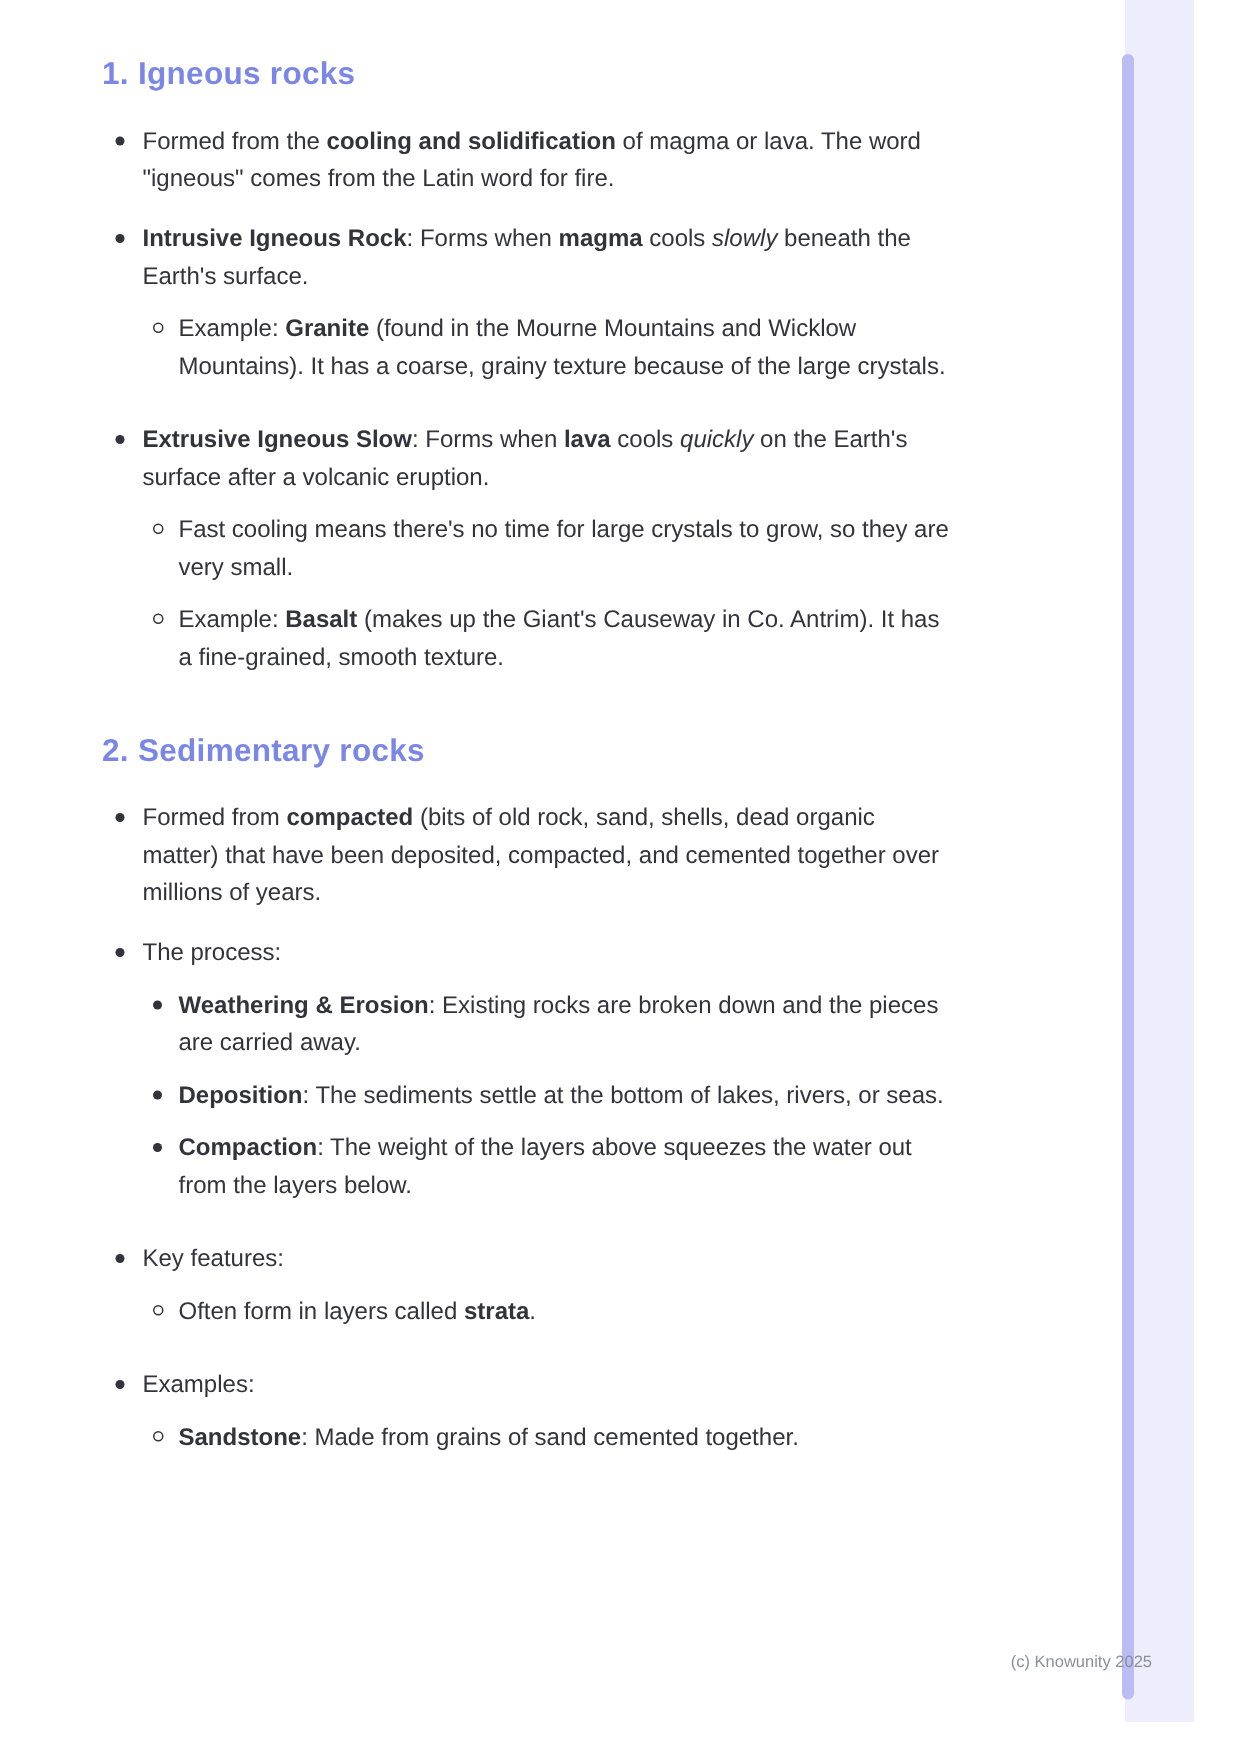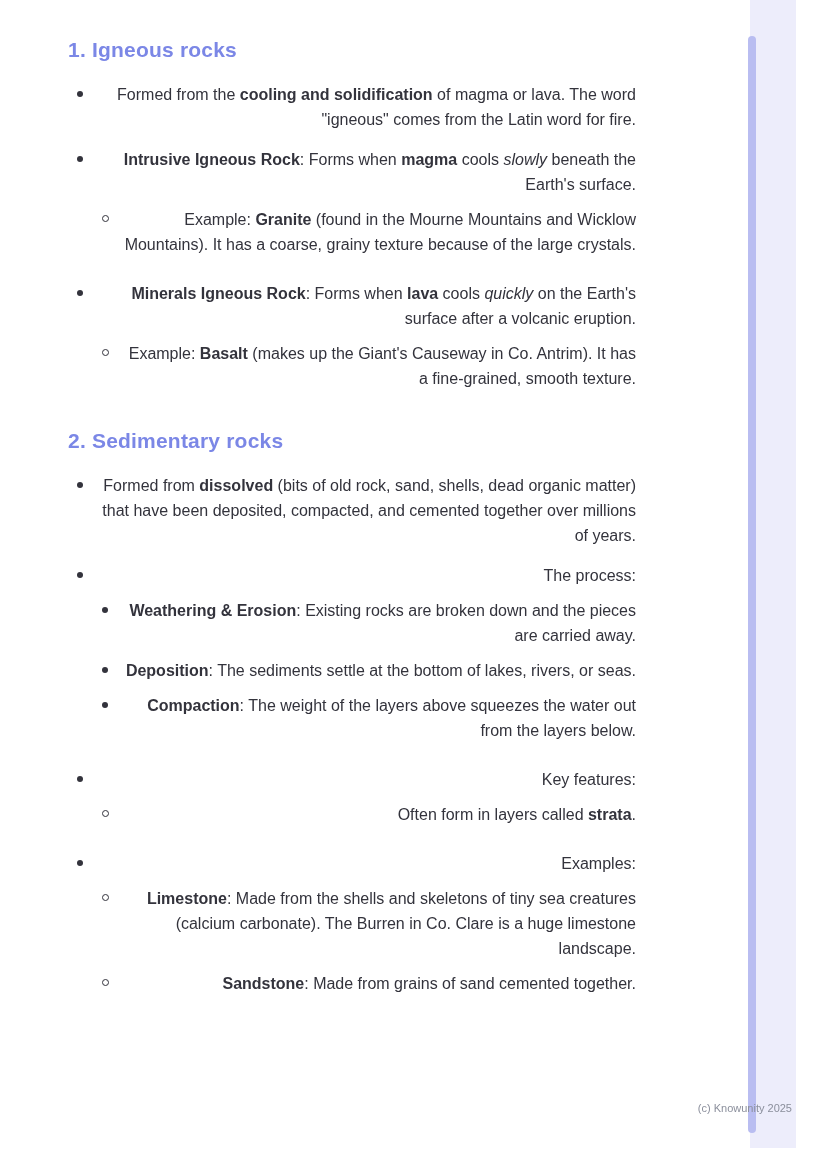--- a/index.html
+++ b/index.html
@@ -16,21 +16,21 @@
     background:#ededfb;
   }
   .scroll-thumb {
     position:absolute;
     left:748px; top:36px; height:1097px; width:8px;
     background:#b9bdf1;
     border-radius:4px;
   }
   .footer {
     position:absolute;
-    top:1102px; right:36px;
+    top:1102px; right:60px;
     font-size:11px;
     color:#8b8f9c;
     z-index:3;
   }
   .content {
     position:absolute;
     left:68px; top:30px; width:568px;
     z-index:2;
   }
   h2.section-title {
@@ -40,21 +40,21 @@
     margin:38px 0 20px 0;
     letter-spacing:0.2px;
   }
   h2.section-title:first-child { margin-top:8px; }
   .item {
     position:relative;
     font-size:16px;
     line-height:25px;
     color:#33333c;
   }
-  .item .text { display:block;text-align:right; }
+  .item .text { display:block; }
   .l1 { padding-left:27px; margin-top:15px; }
   .l2 { padding-left:26px; margin-left:25px; margin-top:10px; }
   .item.gap { margin-top:24px; }
   .marker {
     position:absolute;
     left:9px; top:9px;
     width:6px; height:6px;
     border-radius:50%;
     box-sizing:border-box;
   }
@@ -78,30 +78,34 @@
       <div class="item l1">
         <span class="marker disc"></span>
         <div class="text"><strong>Intrusive Igneous Rock</strong>: Forms when <strong>magma</strong> cools <em>slowly</em> beneath the Earth's surface.</div>
       </div>
       <div class="item l2">
         <span class="marker circle"></span>
         <div class="text">Example: <strong>Granite</strong> (found in the Mourne Mountains and Wicklow Mountains). It has a coarse, grainy texture because of the large crystals.</div>
       </div>
       <div class="item l1 gap">
         <span class="marker disc"></span>
-        <div class="text"><strong>Minerals Igneous Rock</strong>: Forms when <strong>lava</strong> cools <em>quickly</em> on the Earth's surface after a volcanic eruption.</div>
+        <div class="text"><strong>Extrusive Igneous Slow</strong>: Forms when <strong>lava</strong> cools <em>quickly</em> on the Earth's surface after a volcanic eruption.</div>
+      </div>
+      <div class="item l2">
+        <span class="marker circle"></span>
+        <div class="text">Fast cooling means there's no time for large crystals to grow, so they are very small.</div>
       </div>
       <div class="item l2">
         <span class="marker circle"></span>
         <div class="text">Example: <strong>Basalt</strong> (makes up the Giant's Causeway in Co. Antrim). It has a fine-grained, smooth texture.</div>
       </div>
       <h2 class="section-title">2. Sedimentary rocks</h2>
       <div class="item l1">
         <span class="marker disc"></span>
-        <div class="text">Formed from <strong>dissolved</strong> (bits of old rock, sand, shells, dead organic matter) that have been deposited, compacted, and cemented together over millions of years.</div>
+        <div class="text">Formed from <strong>compacted</strong> (bits of old rock, sand, shells, dead organic matter) that have been deposited, compacted, and cemented together over millions of years.</div>
       </div>
       <div class="item l1">
         <span class="marker disc"></span>
         <div class="text">The process:</div>
       </div>
       <div class="item l2">
         <span class="marker disc"></span>
         <div class="text"><strong>Weathering &amp; Erosion</strong>: Existing rocks are broken down and the pieces are carried away.</div>
       </div>
       <div class="item l2">
@@ -119,21 +123,17 @@
       <div class="item l2">
         <span class="marker circle"></span>
         <div class="text">Often form in layers called <strong>strata</strong>.</div>
       </div>
       <div class="item l1 gap">
         <span class="marker disc"></span>
         <div class="text">Examples:</div>
       </div>
       <div class="item l2">
         <span class="marker circle"></span>
-        <div class="text"><strong>Limestone</strong>: Made from the shells and skeletons of tiny sea creatures (calcium carbonate). The Burren in Co. Clare is a huge limestone landscape.</div>
-      </div>
-      <div class="item l2">
-        <span class="marker circle"></span>
         <div class="text"><strong>Sandstone</strong>: Made from grains of sand cemented together.</div>
       </div>
     </div>
   <div class="footer">(c) Knowunity 2025</div>
 </div>
 
 </body></html>

